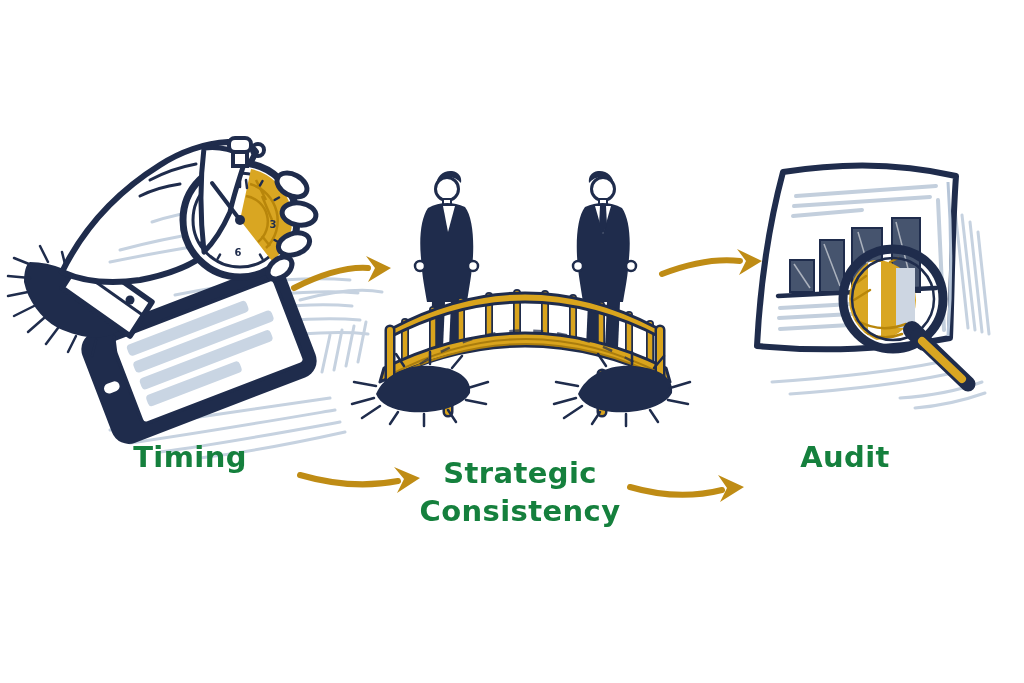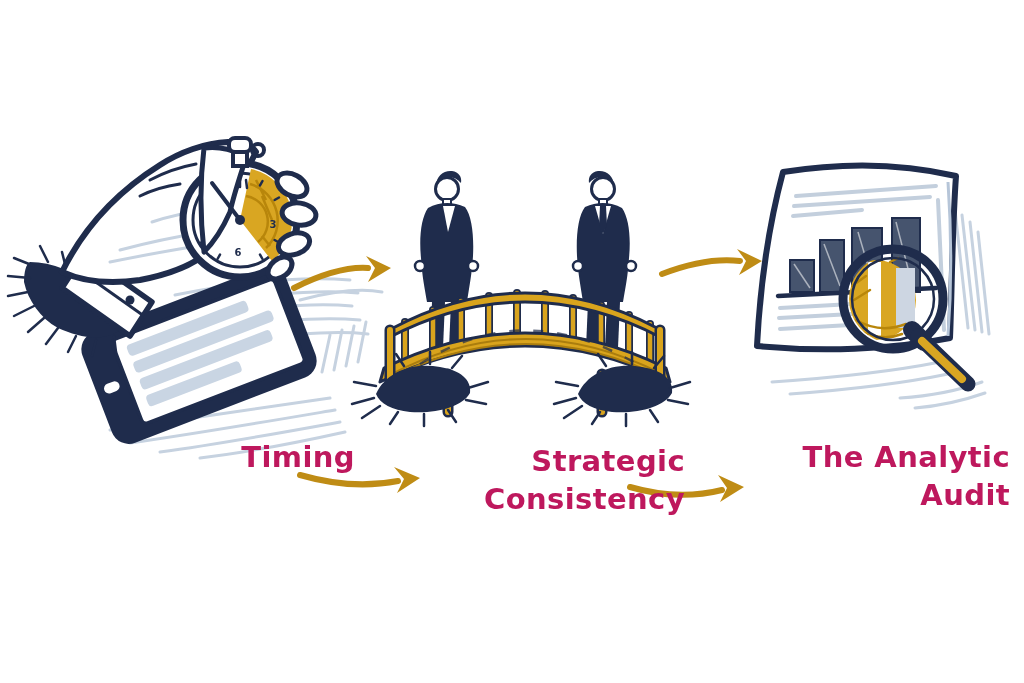--- a/index.html
+++ b/index.html
@@ -2,26 +2,26 @@
 <html><head>
 <meta charset="utf-8">
 <style>
   html,body{margin:0;padding:0;background:#ffffff;}
   .canvas{
     position:relative;width:1024px;height:683px;background:#ffffff;
     overflow:hidden;font-family:"DejaVu Sans", sans-serif;
   }
   .scene{position:absolute;left:0;top:0;}
   .label{
-    position:absolute;text-align:right;color:#be185d;
+    position:absolute;text-align:center;color:#15803d;
     font-size:29px;line-height:38px;font-weight:600;letter-spacing:.4px;
   }
   .label span{display:block;}
   .lbl-1{left:25px;top:438px;width:330px;}
-  .lbl-2{left:355px;top:442px;width:330px;}
+  .lbl-2{left:355px;top:454px;width:330px;}
   .lbl-3{left:680px;top:438px;width:330px;}
 </style>
 </head>
 <body>
 
 <div class="canvas">
 
 <svg class="scene" width="1024" height="683" viewBox="0 0 1024 683">
   <defs>
     <clipPath id="lensClip">
@@ -332,17 +332,16 @@
 </svg>
 
 <div class="label lbl-1">
   <span>Timing</span>
 </div>
 <div class="label lbl-2">
   <span>Strategic</span>
   <span>Consistency</span>
 </div>
 <div class="label lbl-3">
-  <span>The Analytic</span>
   <span>Audit</span>
 </div>
 
 </div>
 
 </body></html>

